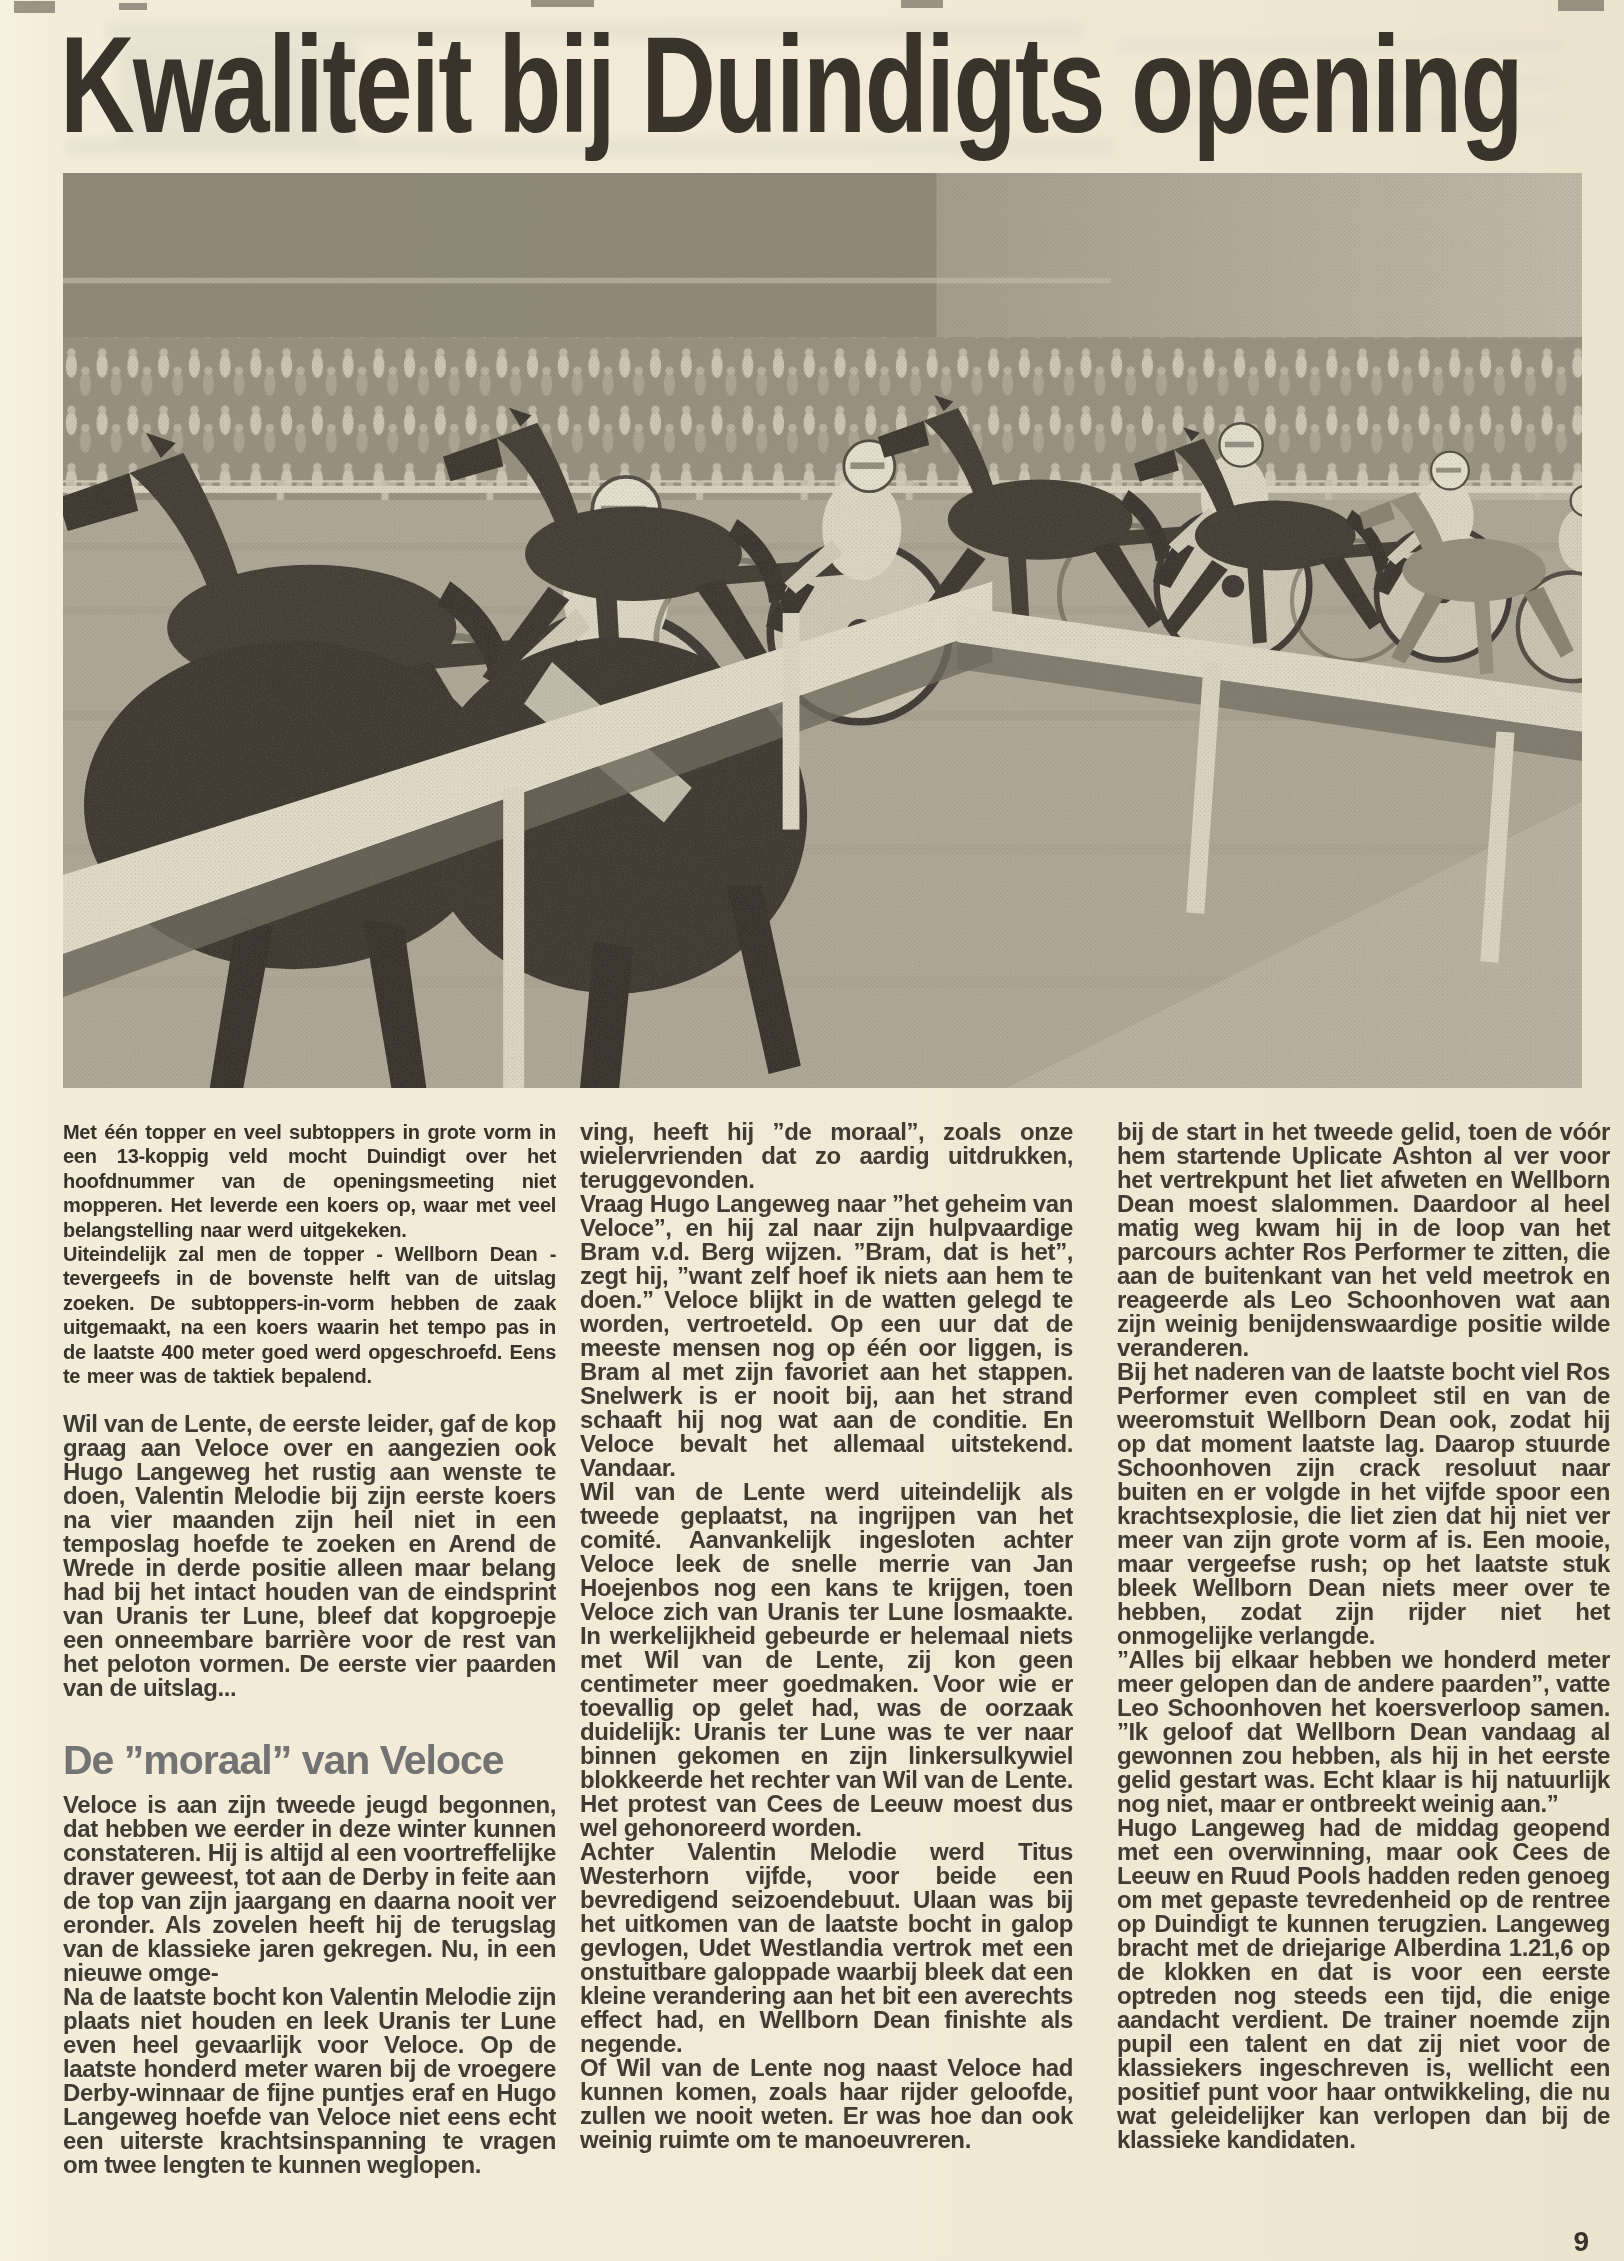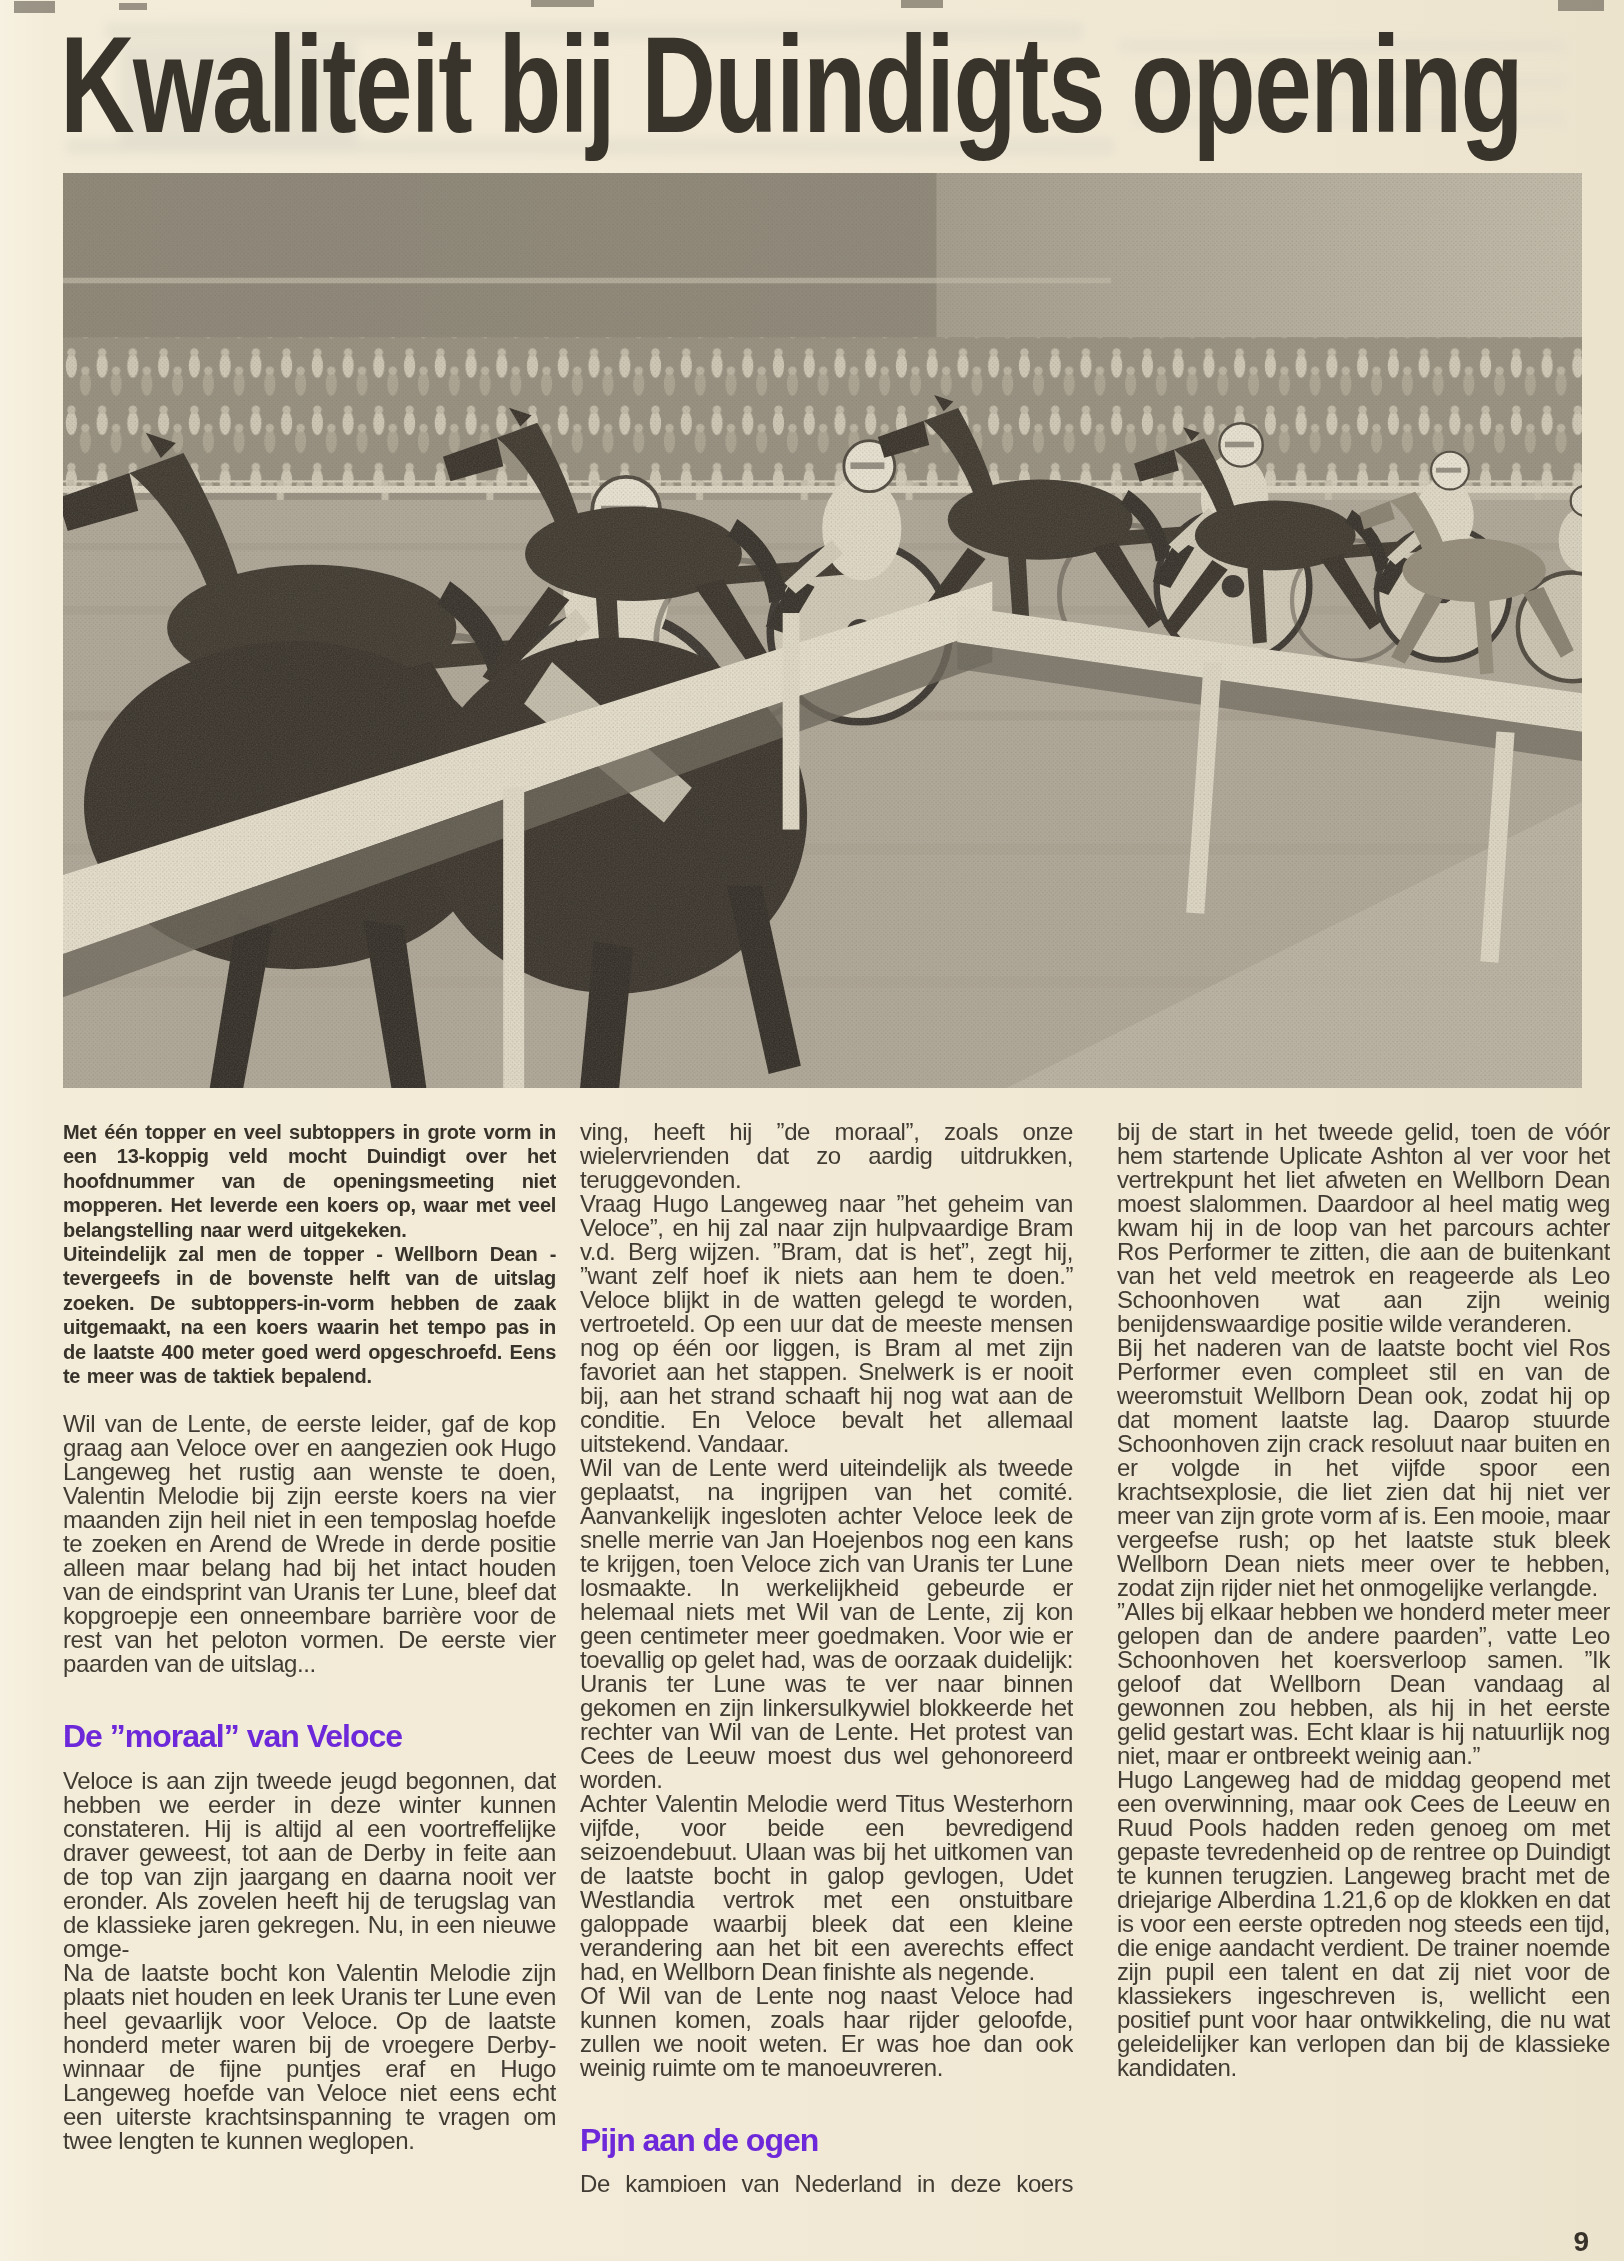--- a/index.html
+++ b/index.html
@@ -16,24 +16,24 @@
     transform:scaleX(.755);transform-origin:left top;
   }
   .photo{position:absolute;left:63px;top:173px;width:1519px;height:915px;overflow:hidden;background:#b3ab9b;}
   .photo svg{display:block;width:100%;height:100%;}
   .col{position:absolute;top:1120px;width:493px;height:1072px;overflow:hidden;text-align:justify;}
   #c1{left:63px;} #c2{left:580px;} #c3{left:1117px;}
   p{margin:0;padding:0;}
   .intro{
     font-weight:bold;font-size:20px;line-height:24.4px;letter-spacing:-0.3px;word-spacing:1.4px;color:#37322a;
   }
-  .body-p{font-size:24px;line-height:24px;letter-spacing:-0.4px;color:#403b33;}
+  .body-p{font-size:24px;line-height:24px;letter-spacing:-0.4px;color:#403b33;font-weight:bold;}
   h2.col-heading{
-    margin:39px 0 11.2px 0;font-size:32px;line-height:42px;letter-spacing:-1px;
-    font-weight:bold;color:#6d28d9;text-align:left;
+    margin:39px 0 11.2px 0;font-size:41px;line-height:42px;letter-spacing:-1px;
+    font-weight:bold;color:#737373;text-align:left;
   }
   .pageno{position:absolute;right:36px;bottom:2.8px;font-size:28px;font-weight:bold;color:#37322a;}
 </style>
 </head>
 <body>
 
 <div class="mark" style="left:14px;top:1.4px;width:41px;height:11.2px;"></div>
 <div class="mark" style="left:119px;top:2.8px;width:28px;height:7.7px;"></div>
 <div class="mark" style="left:531px;top:0;width:63px;height:7px;"></div>
 <div class="mark" style="left:901px;top:0;width:42px;height:8.4px;"></div>

